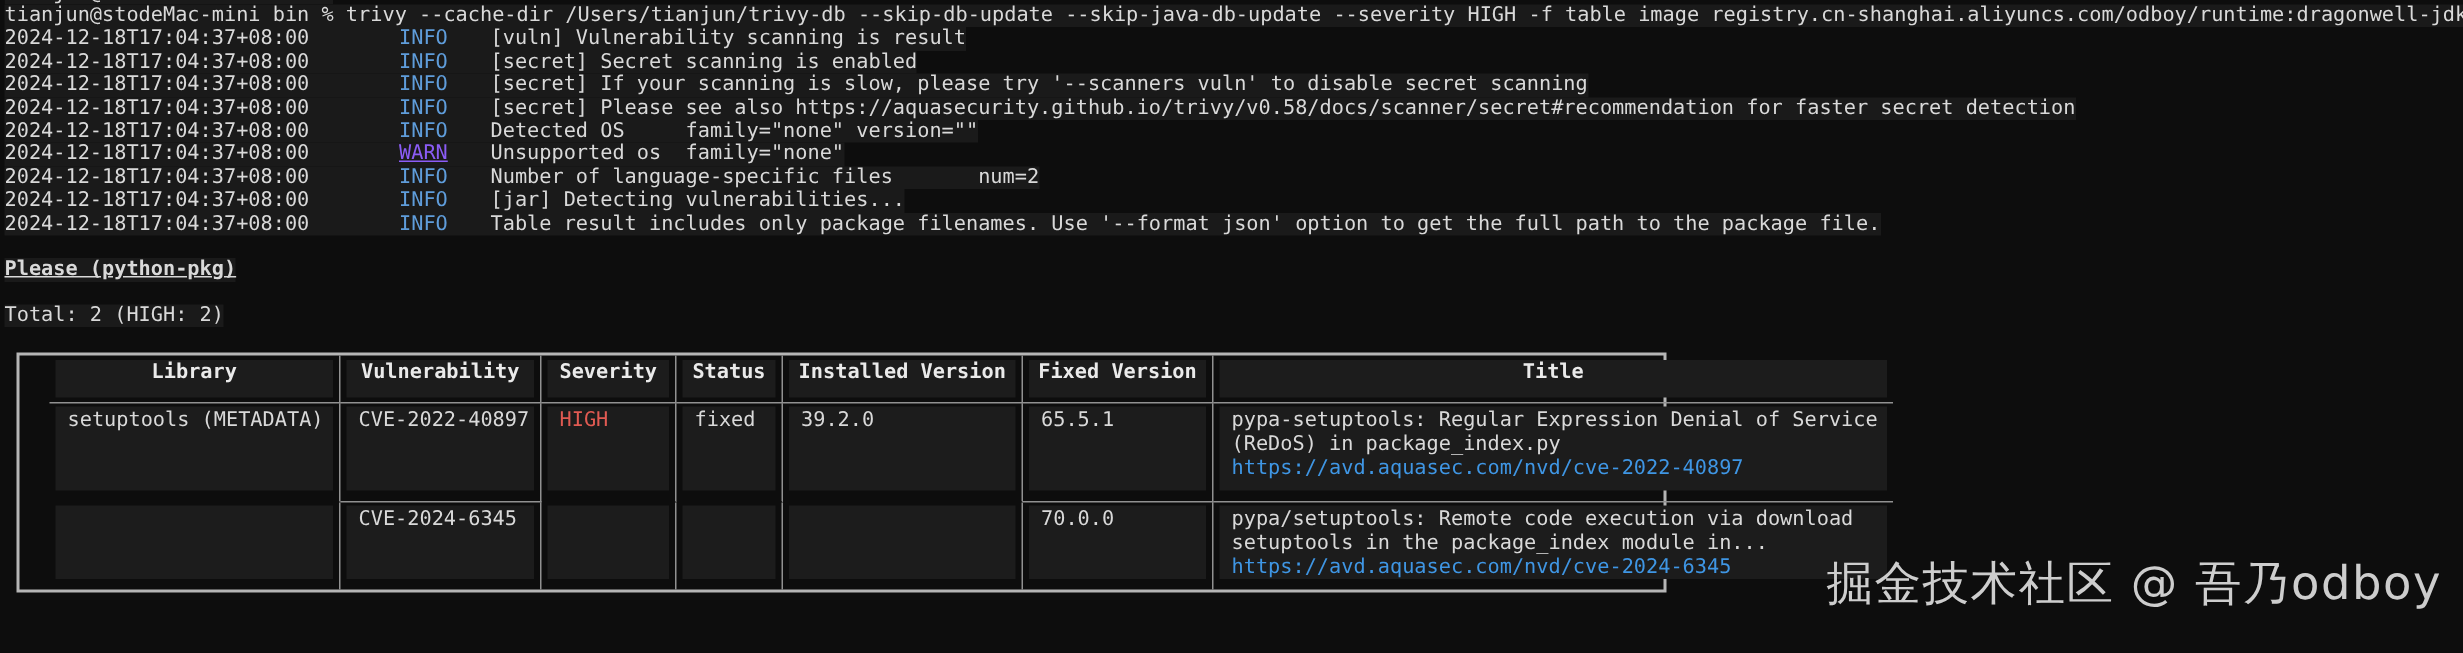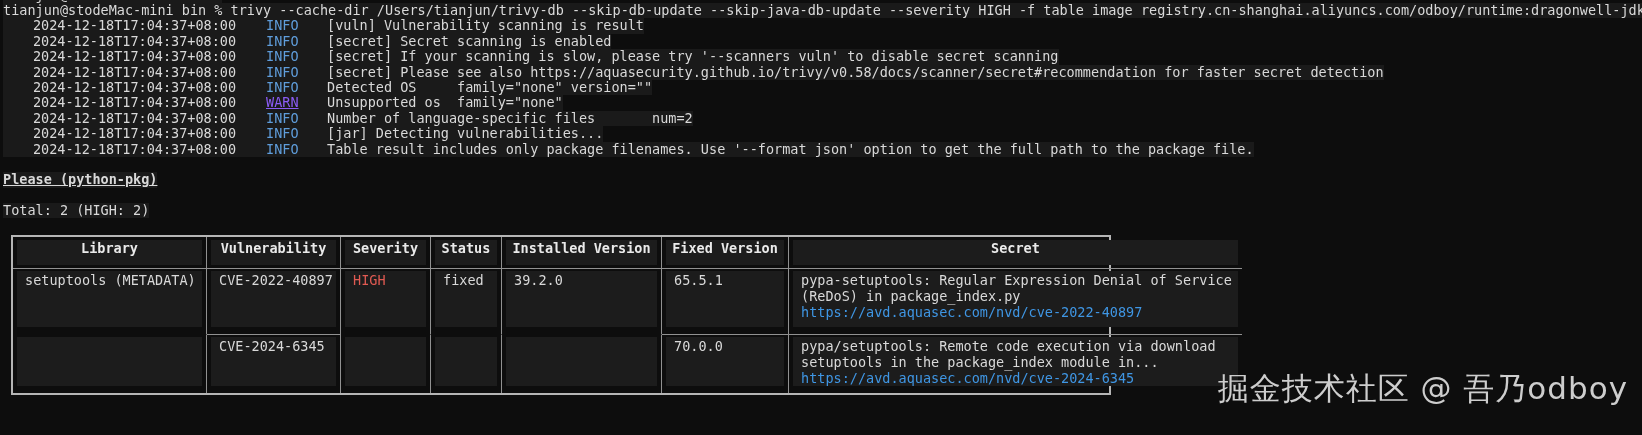--- a/index.html
+++ b/index.html
@@ -9,34 +9,35 @@
     background:#0d0d0d;
     font-family:"DejaVu Sans Mono","Liberation Mono",monospace;
     font-size:13.5px; color:#d9d9d9;
     position:relative; overflow:hidden;
   }
   .term { padding:0 0 0 3px; }
   .tl { height:15.4px; line-height:15.4px; white-space:pre; }
   .bgwrap { background:#1a1a1a; display:inline-block; height:15.4px; vertical-align:top; }
   .clip-strip { height:3px; overflow:hidden; }
   .clip-strip .tl { margin-top:-12px; }
-  .ts { display:inline-block; width:263px;text-align:center; }
+  .ts { display:inline-block; width:263px; }
   .lvl { display:inline-block; width:61px; }
   .lvl.info { color:#5f9ddb; }
   .lvl.warn { color:#8b5cf6;text-decoration:underline; }
   .spacer { height:15.4px; }
   .heading { font-weight:bold; text-decoration:underline; }
   .vuln-table {
     margin-left:8px; margin-top:4px;
     width:1100px;
     border:2px solid #b5b5b5;
     display:grid;
     grid-template-columns:194px 134px 90px 71px 160px 127px 453px;
     grid-template-rows:32px 66px 58px;
     background:#0d0d0d;
+    padding-left:20px;
   }
   .c { border-right:1px solid #919191; border-bottom:1px solid transparent; display:flex; flex-direction:column; min-width:0; }
   .c.lastcol { border-right:none; }
   .c.sep { border-bottom:1px solid #919191; }
   .c.lastrow { border-bottom:none; }
   .patch { background:#1c1c1c; margin:2px 4px 7px 4px; padding:2px 8px 1px 8px; flex:1; line-height:15.6px; white-space:pre; overflow:hidden; }
   .hdr .patch { margin:3px 4px 3px 4px; padding:1px 0; text-align:center; font-weight:bold; color:#eaeaea; flex:1; }
   .sev-high { color:#e05a52; }
   .cve-link { color:#3f96e4; text-decoration:none; }
   .watermark {
@@ -87,21 +88,21 @@
     <div class="c hdr sep">
         <div class="patch">Status</div>
       </div>
     <div class="c hdr sep">
         <div class="patch">Installed Version</div>
       </div>
     <div class="c hdr sep">
         <div class="patch">Fixed Version</div>
       </div>
     <div class="c hdr sep lastcol">
-        <div class="patch">Secret</div>
+        <div class="patch">Title</div>
       </div>
 
     <div class="c">
         <div class="patch">setuptools (METADATA)</div>
       </div>
     <div class="c sep">
         <div class="patch">CVE-2022-40897</div>
       </div>
     <div class="c">
         <div class="patch sev-high">HIGH</div>

